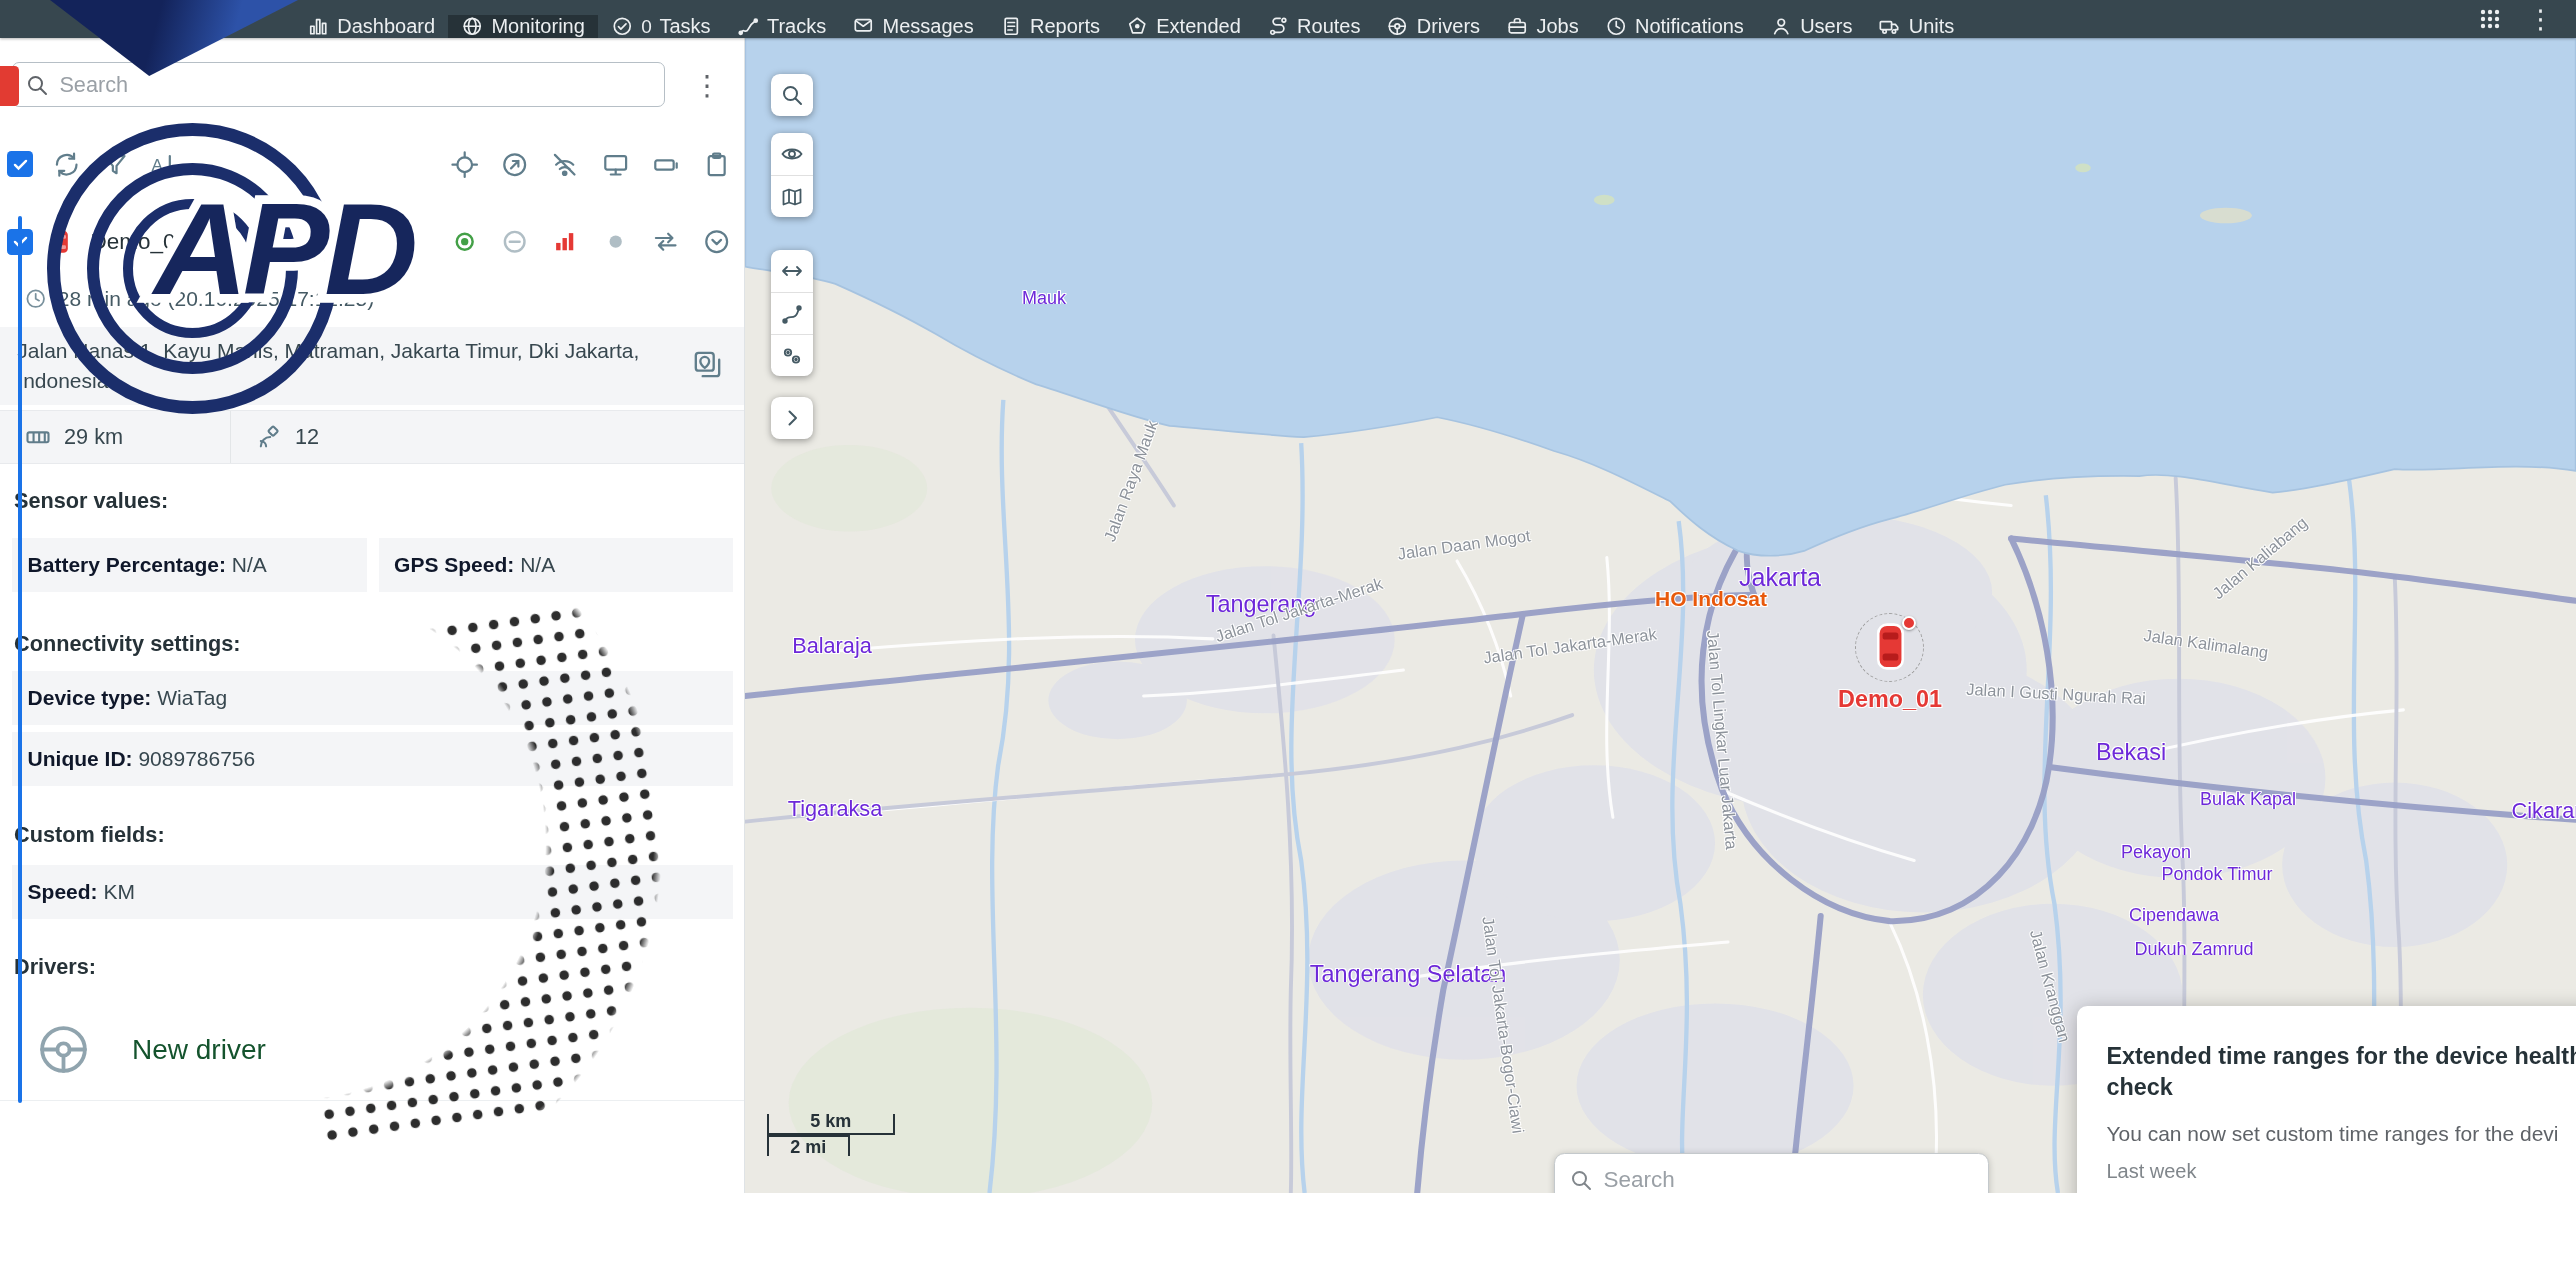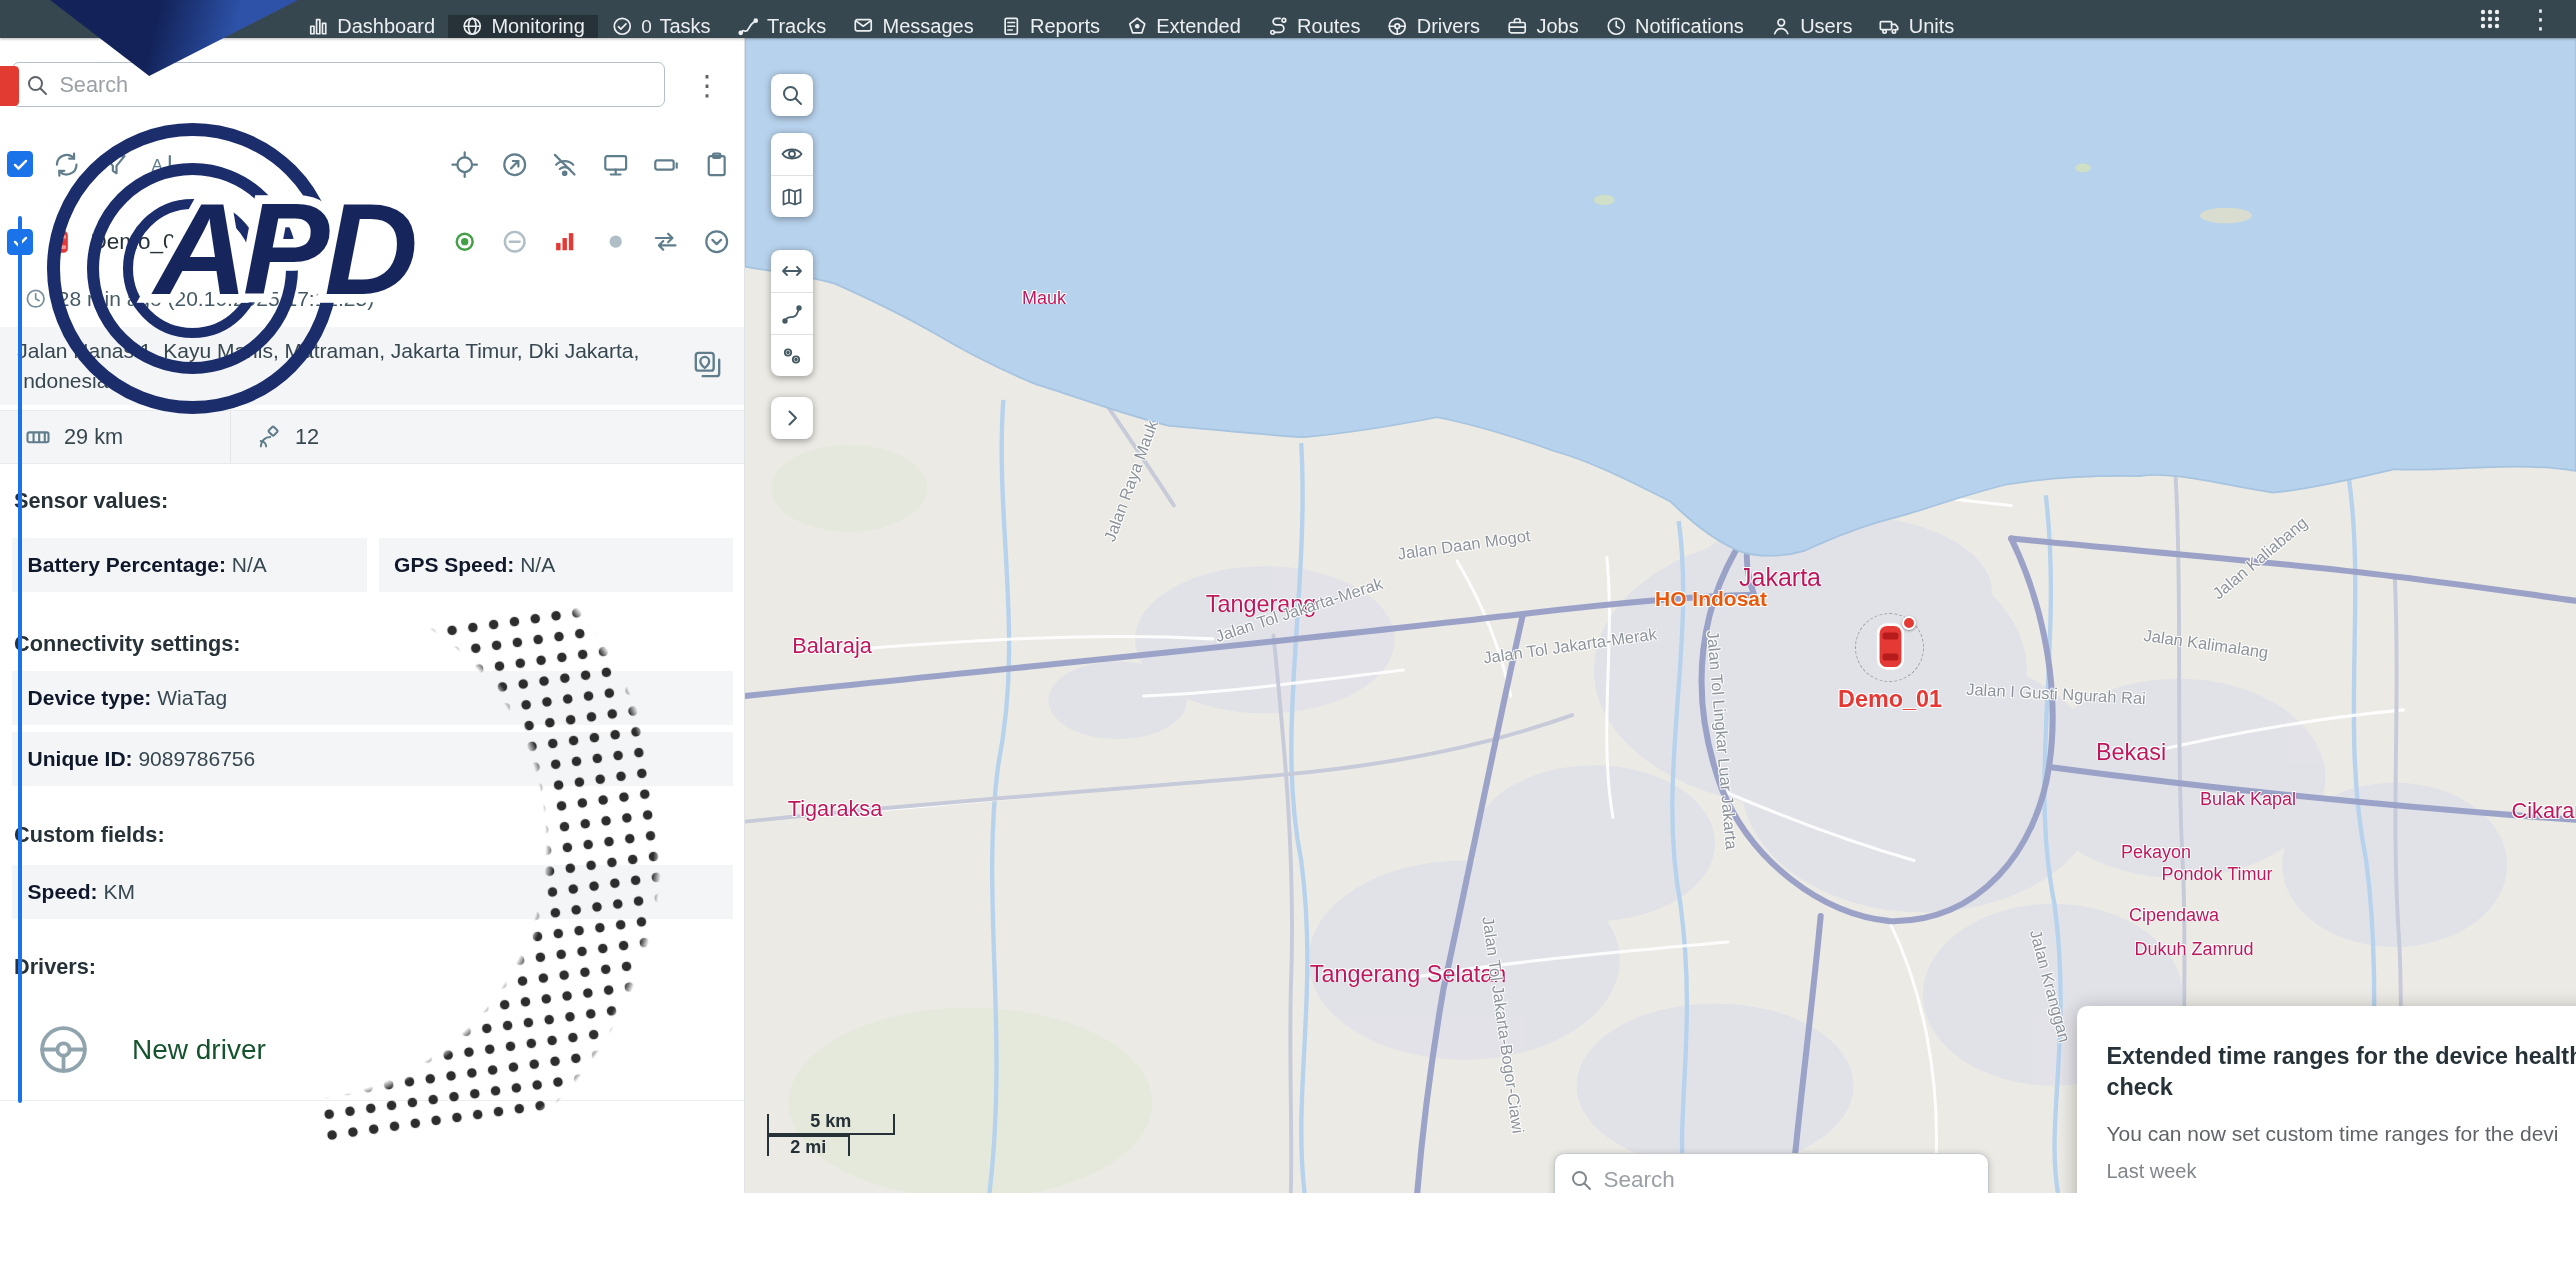--- a/index.html
+++ b/index.html
@@ -67,21 +67,21 @@
   .driver-avatar{width:57px;height:57px;color:#90a4ae}
   .driver-avatar svg{width:100%;height:100%}
   .driver-name{font-size:28px;color:#14532d}
   .accent-line{left:18px;top:178px;width:4.3px;height:887px;background:#1a73e8;border-radius:2.6px}
   
   #map{position:absolute;top:38px;left:745px;width:1831px;height:1155px;overflow:hidden;background:#ebeae4;z-index:1}
   #map-svg{position:absolute;left:0;top:0}
   #map-labels{position:absolute;left:0;top:0;width:100%;height:100%}
   .city-label,.road-label{position:absolute;transform:translate(-50%,-50%);white-space:nowrap;
     text-shadow:0.9px 0.9px 0 #fff,-0.9px -0.9px 0 #fff,0.9px -0.9px 0 #fff,-0.9px 0.9px 0 #fff}
-  .city-label{color:#be185d}
+  .city-label{color:#6d28d9}
   .road-label{color:#8d939b;font-size:16.5px}
   .poi-label{position:absolute;left:966px;top:561px;transform:translate(-50%,-50%);color:#e8590c;
     font-weight:bold;font-size:21px;white-space:nowrap;
     text-shadow:0.9px 0.9px 0 #fff,-0.9px -0.9px 0 #fff,0.9px -0.9px 0 #fff,-0.9px 0.9px 0 #fff}
   #unit-marker{position:absolute;left:1145px;top:606px;width:0;height:0}
   .marker-ring{position:absolute;left:-35px;top:-31px;width:69px;height:69px;border:1.7px dashed #9e9e9e;
     border-radius:50%}
   .marker-car{position:absolute;left:-17.3px;top:-22.5px;width:35px;height:49px}
   .marker-dot{position:absolute;left:12px;top:-28px;width:14px;height:14px;background:#e53935;
     border:2.6px solid #fff;border-radius:50%;box-shadow:0 0.9px 2.6px rgba(0,0,0,.4)}

